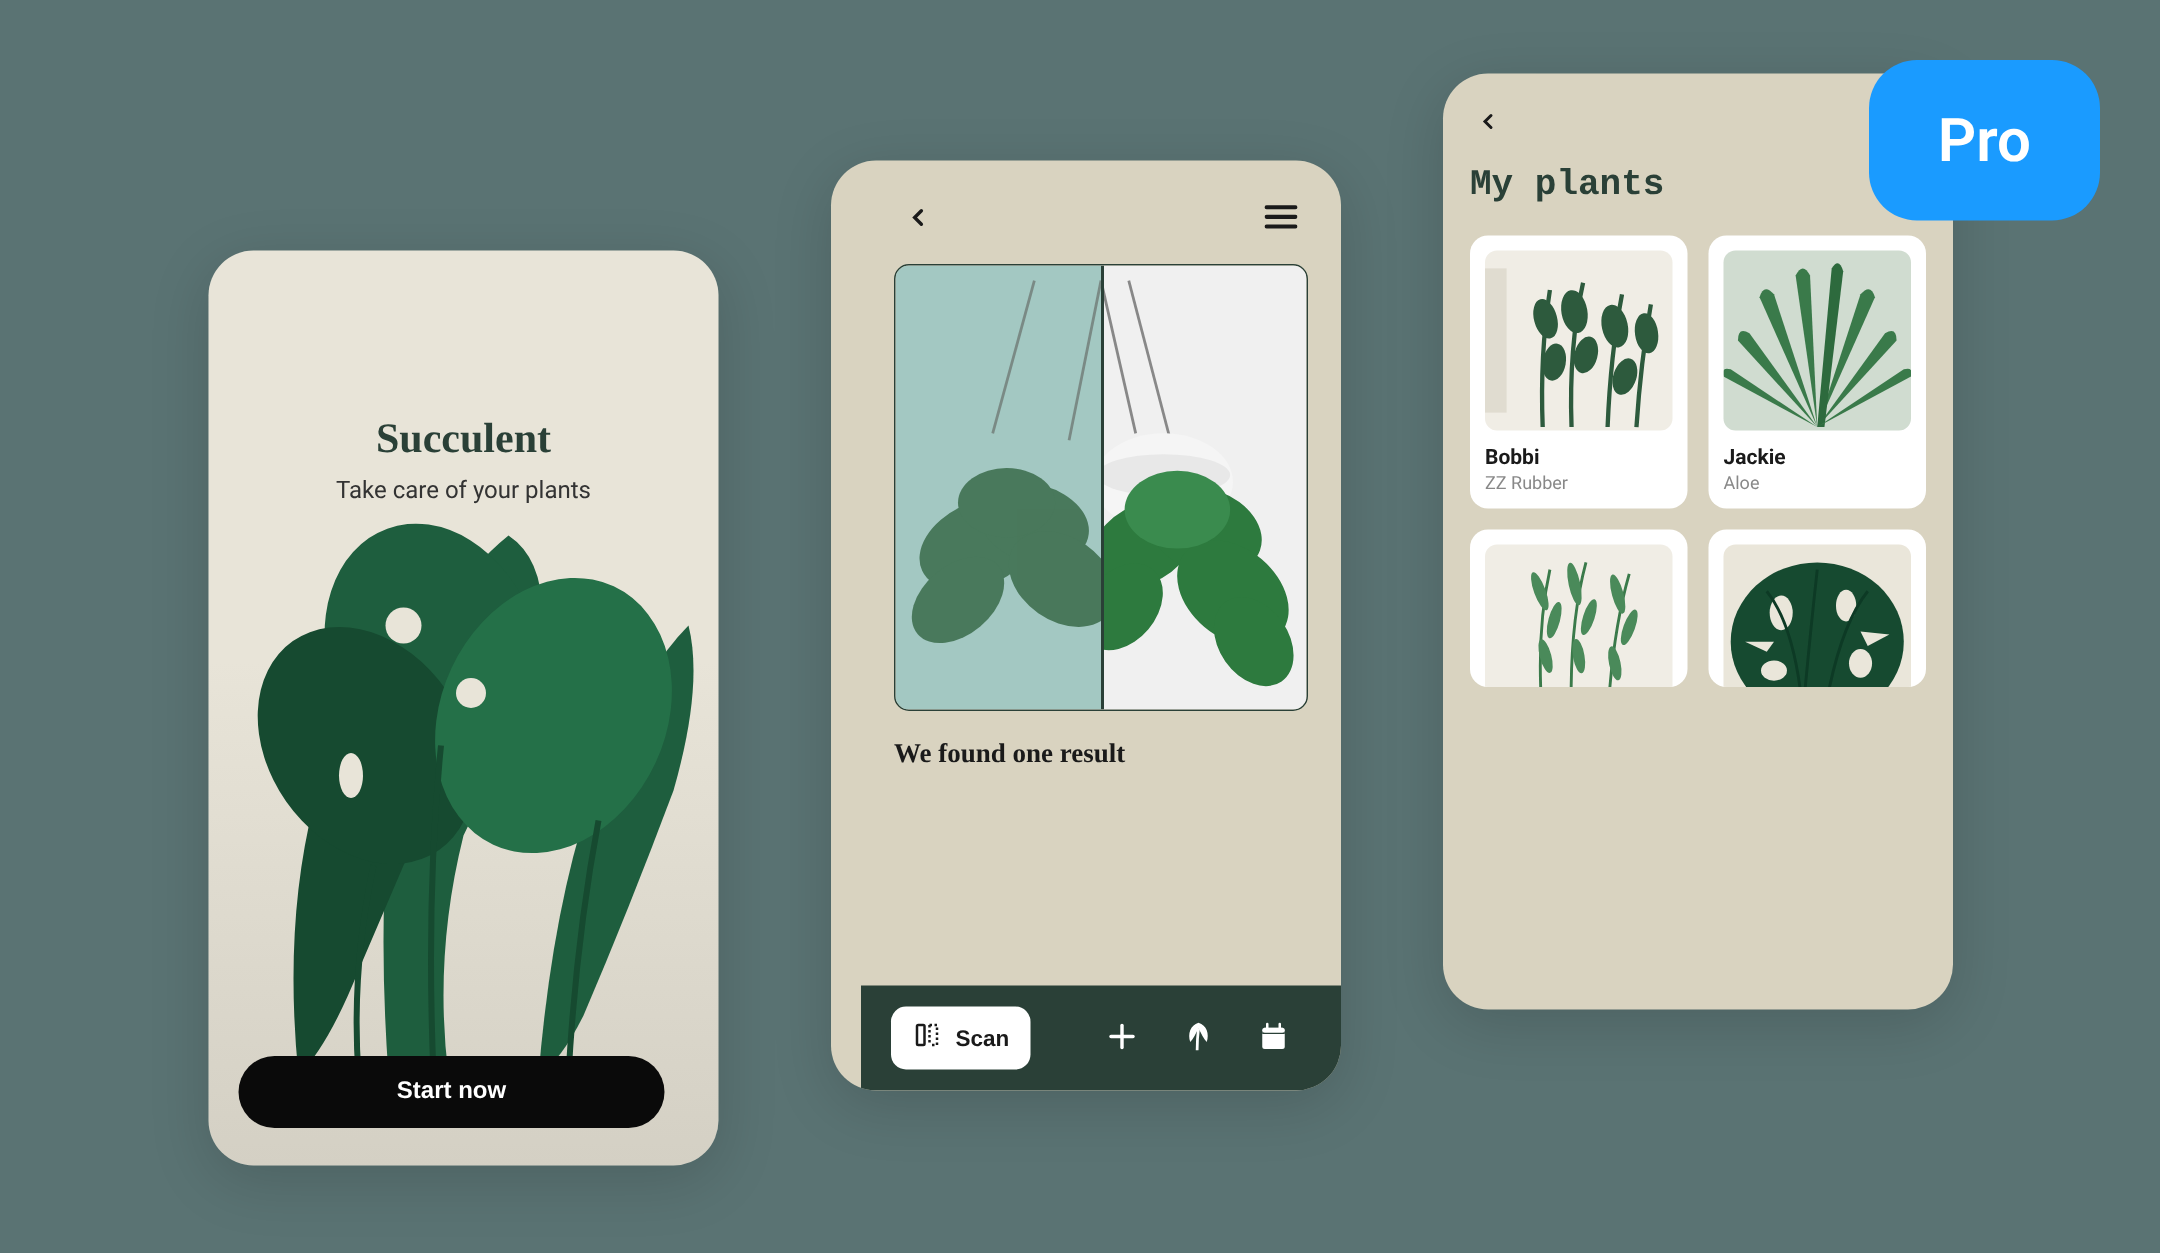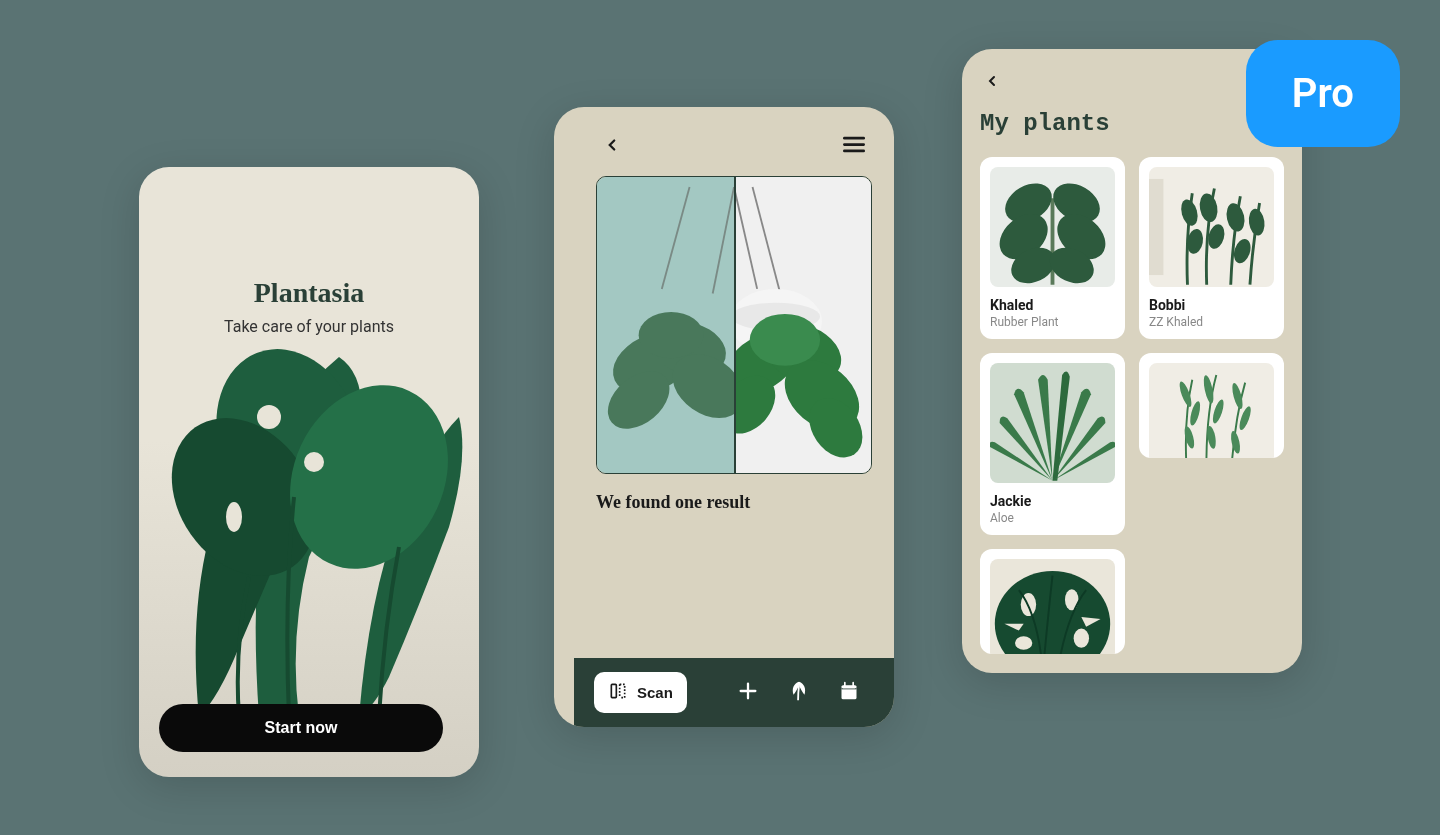--- a/index.html
+++ b/index.html
@@ -251,21 +251,21 @@
       border-radius: 32px;
       z-index: 10;
     }
     
     .plant-svg { width: 100%; height: 100%; }
   </style>
 </head>
 <body>
 
 <div class="phone phone1">
-  <div class="brand">Plantasia</div>
+  <div class="brand">Succulent</div>
   <div class="tagline">Take care of your plants</div>
   <div class="monstera-art">
     <svg class="plant-svg" viewBox="0 0 340 420">
       <g fill="#1e5e3e">
         <path d="M 120 420 Q 110 280 130 180 Q 150 100 200 60 Q 230 80 220 140 Q 200 200 170 260 Q 150 340 160 420 Z"></path>
         <path d="M 60 420 Q 50 320 70 240 Q 90 160 150 120 Q 180 150 160 210 Q 130 280 100 350 Q 80 400 60 420 Z" fill="#164a30"></path>
         <path d="M 220 420 Q 230 300 260 220 Q 290 150 320 120 Q 330 160 310 230 Q 280 310 250 380 Q 235 410 220 420 Z"></path>
         <ellipse cx="150" cy="140" rx="70" ry="90" fill="#1e5e3e" transform="rotate(-20 150 140)"></ellipse>
         <ellipse cx="105" cy="200" rx="65" ry="85" fill="#164a30" transform="rotate(-35 105 200)"></ellipse>
         <ellipse cx="230" cy="180" rx="75" ry="95" fill="#247048" transform="rotate(25 230 180)"></ellipse>
@@ -376,37 +376,20 @@
 <div class="phone phone3">
   <button class="phone3-back">
     <svg width="16" height="16" viewBox="0 0 24 24" fill="none" stroke="#1a1a1a" stroke-width="3" stroke-linecap="round">
       <polyline points="15 18 9 12 15 6"></polyline>
     </svg>
     
   </button>
   <div class="my-plants-title">My plants</div>
   <div class="plants-grid">
     <div class="plant-card">
-      <div class="plant-img" style="background:#e8ece8">
-        <svg class="plant-svg" viewBox="0 0 130 120">
-          <line x1="65" y1="120" x2="65" y2="30" stroke="#5a7a5a" stroke-width="4"></line>
-          <g fill="#2d5a3d">
-            <ellipse cx="40" cy="35" rx="26" ry="18" transform="rotate(-30 40 35)"></ellipse>
-            <ellipse cx="90" cy="35" rx="26" ry="18" transform="rotate(30 90 35)"></ellipse>
-            <ellipse cx="35" cy="70" rx="28" ry="20" transform="rotate(-40 35 70)"></ellipse>
-            <ellipse cx="95" cy="70" rx="28" ry="20" transform="rotate(40 95 70)"></ellipse>
-            <ellipse cx="45" cy="100" rx="24" ry="17" transform="rotate(-25 45 100)"></ellipse>
-            <ellipse cx="85" cy="100" rx="24" ry="17" transform="rotate(25 85 100)"></ellipse>
-          </g>
-        </svg>
-      </div>
-      <div class="plant-name">Khaled</div>
-      <div class="plant-type">Rubber Plant</div>
-    </div>
-    <div class="plant-card">
       <div class="plant-img" style="background:#f0ede5">
         <svg class="plant-svg" viewBox="0 0 130 120">
           <rect x="0" y="10" width="15" height="100" fill="#e0dcd0"></rect>
           <g stroke="#2d5a3d" stroke-width="3" fill="none">
             <path d="M 40 120 Q 38 70 45 25"></path>
             <path d="M 60 120 Q 58 65 68 20"></path>
             <path d="M 85 120 Q 87 70 95 28"></path>
             <path d="M 105 120 Q 108 75 115 35"></path>
           </g>
           <g fill="#2d5a3d">
@@ -414,21 +397,21 @@
             <ellipse cx="48" cy="75" rx="8" ry="13" transform="rotate(10 48 75)"></ellipse>
             <ellipse cx="62" cy="40" rx="9" ry="15" transform="rotate(-10 62 40)"></ellipse>
             <ellipse cx="70" cy="70" rx="8" ry="13" transform="rotate(15 70 70)"></ellipse>
             <ellipse cx="90" cy="50" rx="9" ry="15" transform="rotate(-12 90 50)"></ellipse>
             <ellipse cx="97" cy="85" rx="8" ry="13" transform="rotate(18 97 85)"></ellipse>
             <ellipse cx="112" cy="55" rx="8" ry="14" transform="rotate(-8 112 55)"></ellipse>
           </g>
         </svg>
       </div>
       <div class="plant-name">Bobbi</div>
-      <div class="plant-type">ZZ Khaled</div>
+      <div class="plant-type">ZZ Rubber</div>
     </div>
     <div class="plant-card">
       <div class="plant-img" style="background:#d0dcd0">
         <svg class="plant-svg" viewBox="0 0 130 120">
           <g fill="#3a7a4a">
             <path d="M 65 120 L 50 15 Q 55 5 60 15 L 65 120 Z"></path>
             <path d="M 65 120 L 25 30 Q 28 20 35 28 L 65 120 Z"></path>
             <path d="M 65 120 L 105 30 Q 102 20 95 28 L 65 120 Z"></path>
             <path d="M 65 120 L 10 60 Q 10 50 18 55 L 65 120 Z"></path>
             <path d="M 65 120 L 120 60 Q 120 50 112 55 L 65 120 Z"></path>

